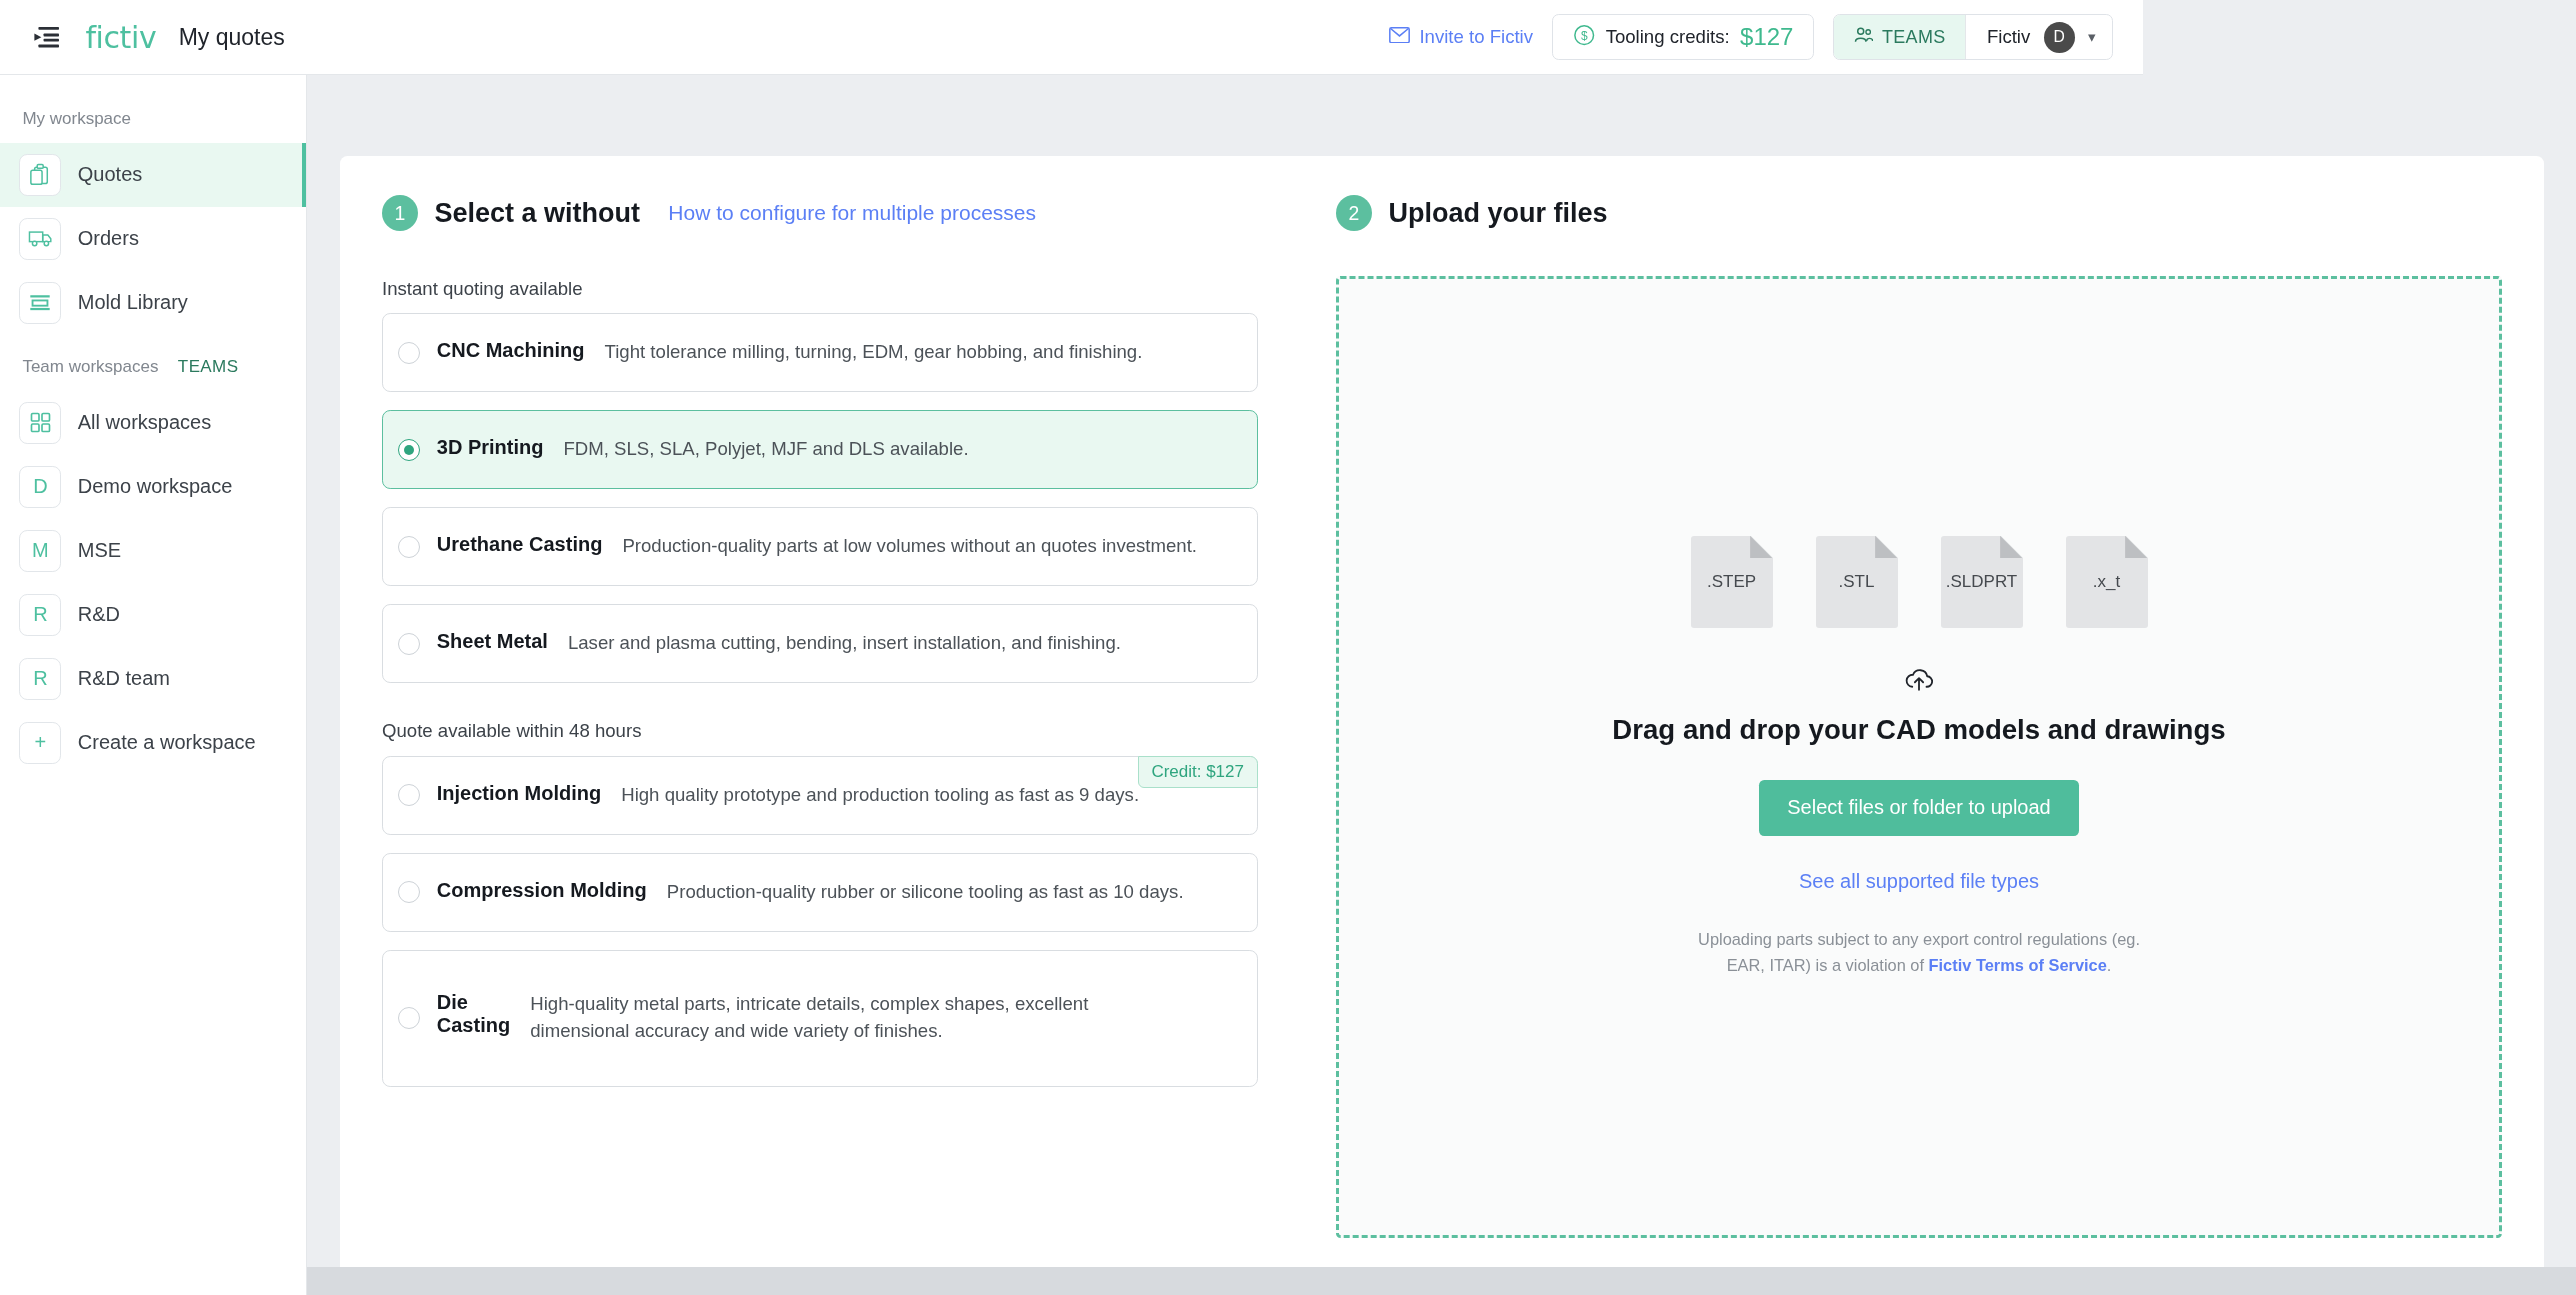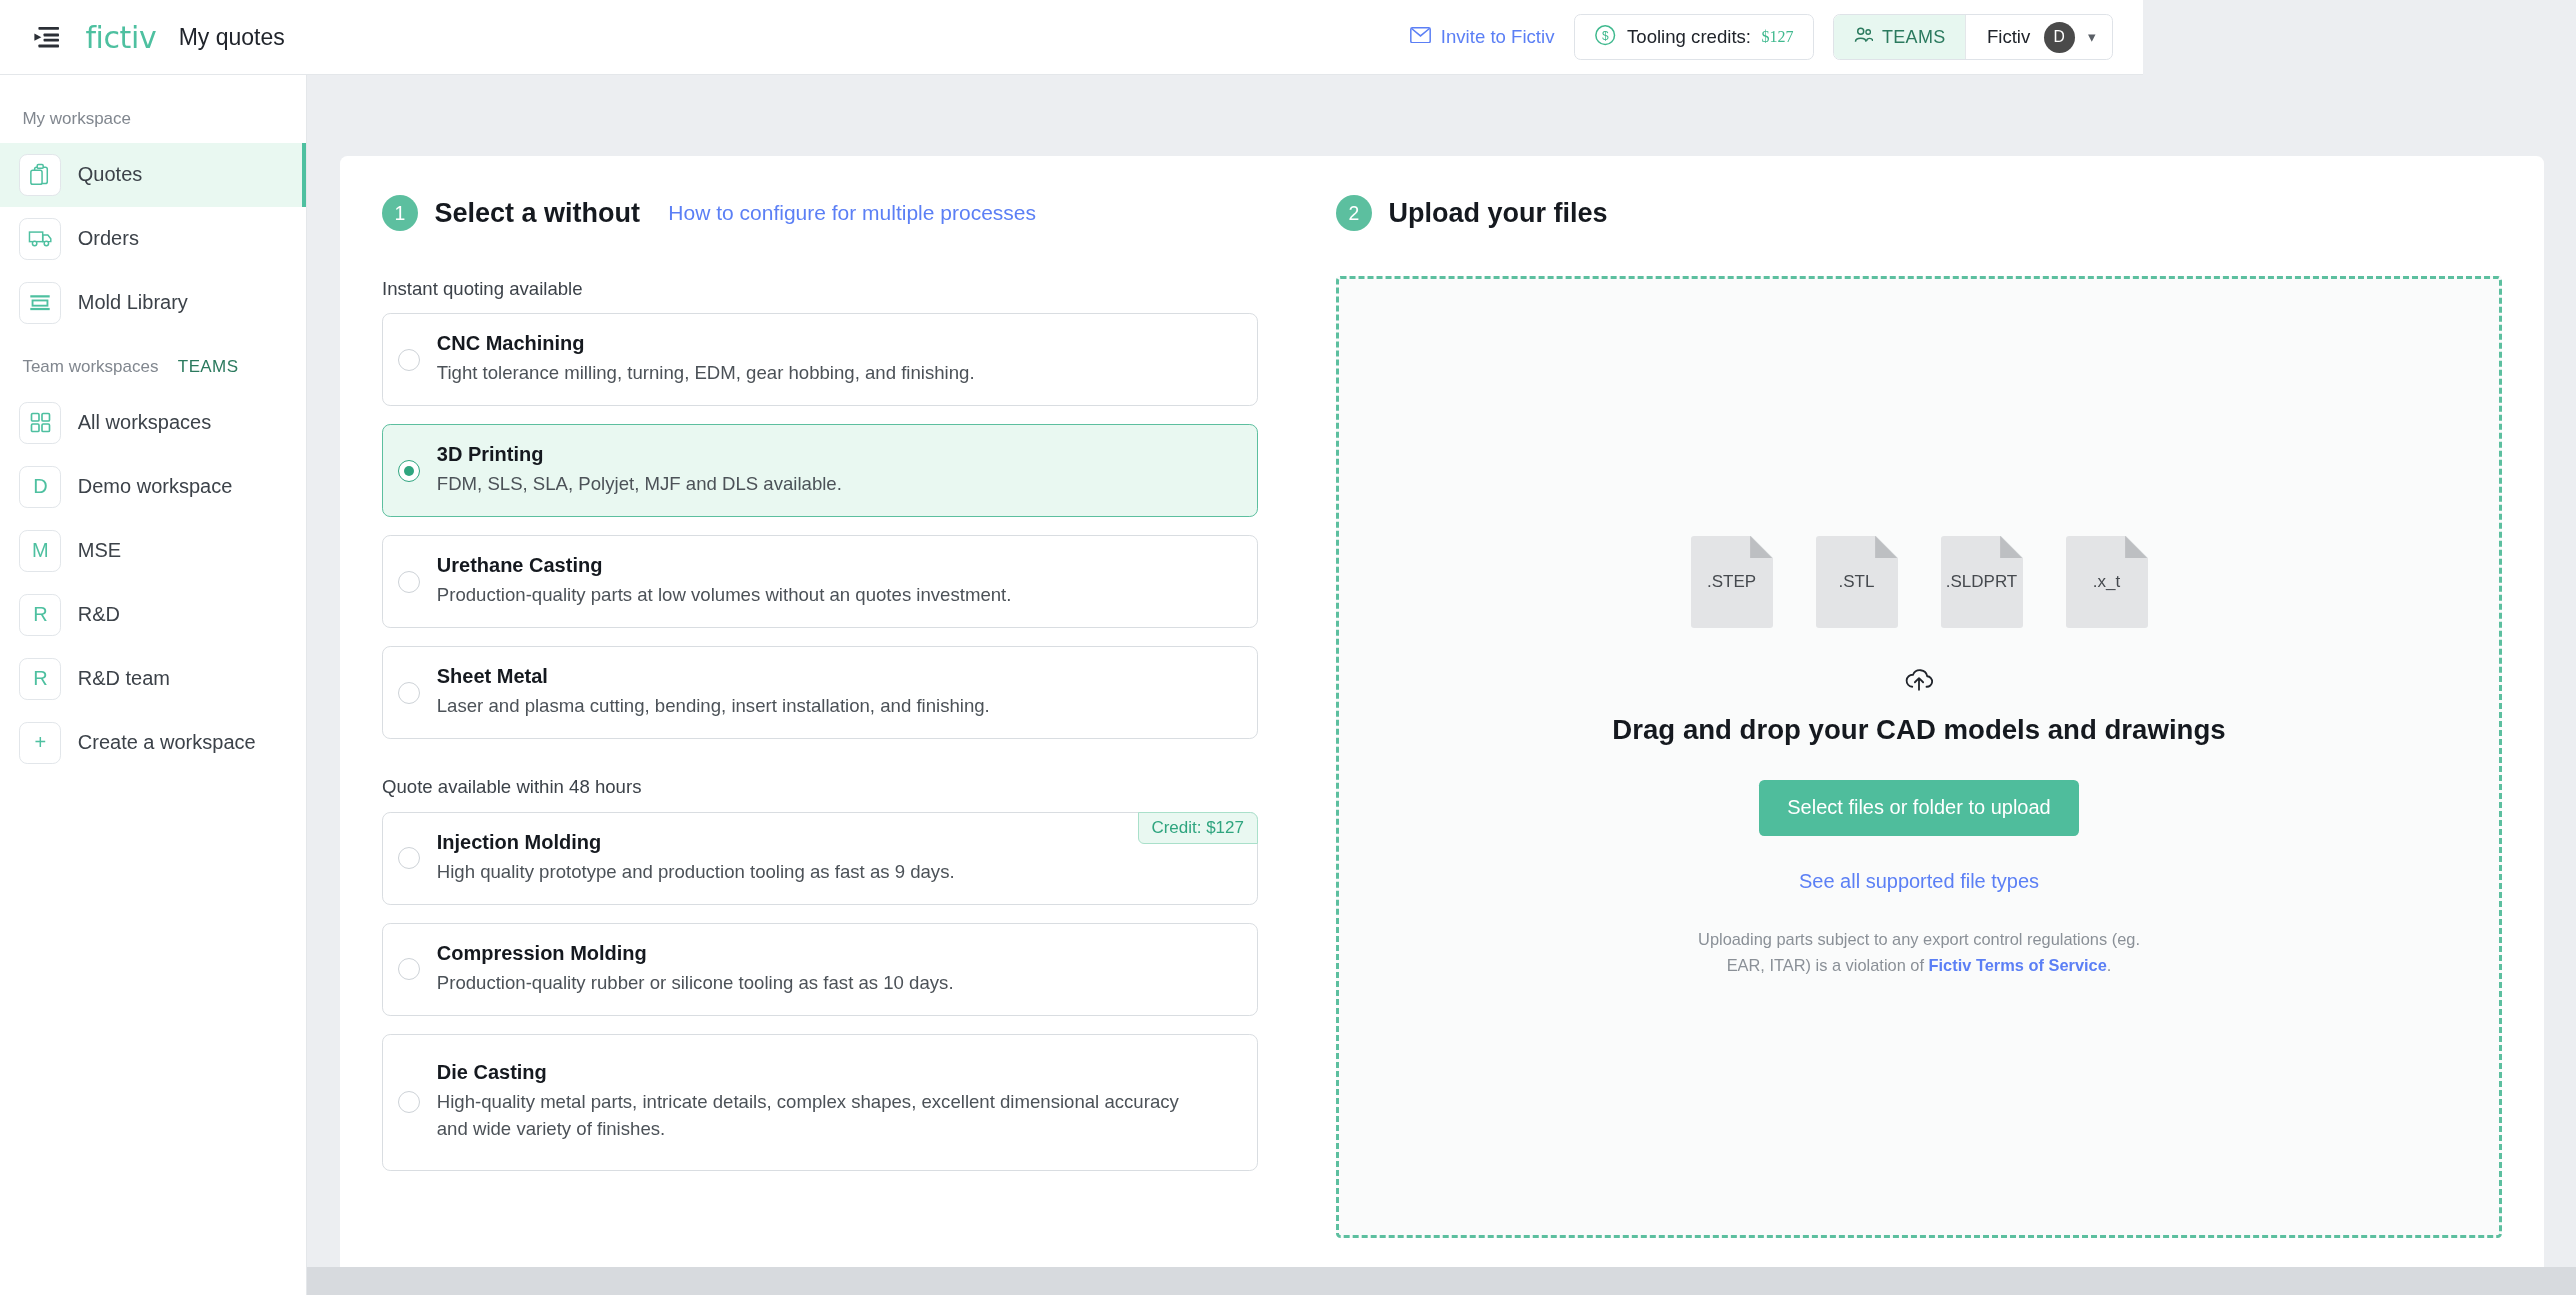--- a/index.html
+++ b/index.html
@@ -35,21 +35,21 @@
   .invite {
     display: flex; align-items: center; gap: 9.7px;
     color: #5b7ff5; font-size: 18.6px; cursor: pointer;
   }
   .credits-pill {
     display: flex; align-items: center; gap: 10.4px;
     border: 0.7px solid #dfe3e8; border-radius: 6.7px;
     height: 46px; padding: 0 19.4px; background: #fff; cursor: pointer;
   }
   .credits-label { font-size: 18.6px; color: #20242b; }
-  .credits-value { font-size: 16px; color: #3fb98e; font-family: Liberation Serif, serif; }
+  .credits-value { font-size: 24px; color: #3fb98e; }
 
   .acct-group {
     display: flex; align-items: stretch;
     border: 0.7px solid #dfe3e8; border-radius: 6.7px; overflow: hidden;
     height: 46px; background: #fff; cursor: pointer;
   }
   .acct-teams {
     display: flex; align-items: center; gap: 9px;
     background: #e7f7f0; padding: 0 19.4px;
     font-size: 18px; color: #2b7a5e; letter-spacing: 0.3px;
@@ -132,21 +132,21 @@
   .radio {
     width: 22.4px; height: 22.4px; border-radius: 50%; border: 1.1px solid #cdd2d7;
     background: #fff; flex: 0 0 auto; margin-right: 16.4px;
     display: flex; align-items: center; justify-content: center;
   }
   .proc-card.selected .radio { border-color: #2fa57f; }
   .radio .dot {
     width: 10.4px; height: 10.4px; border-radius: 50%; background: #2fa57f; display: none;
   }
   .proc-card.selected .radio .dot { display: block; }
-  .proc-text { display: flex; flex-direction: column; gap: 5px; }
+  .proc-text { display: flex; flex-direction: row; gap: 20px; }
   .proc-name { font-size: 20px; font-weight: 700; color: #15191f; }
   .proc-desc { font-size: 18.6px; color: #4c5258; line-height: 1.45; }
   .credit-badge {
     position: absolute; top: -0.7px; right: -0.7px;
     background: #e9f8f1; border: 0.7px solid #a9e0ca;
     border-radius: 0 7.5px 0 6px;
     color: #2fa57f; font-size: 17px; padding: 5.2px 12.7px; text-align: right;
   }
   .card-clip { overflow: hidden; height: 137px; }
 

